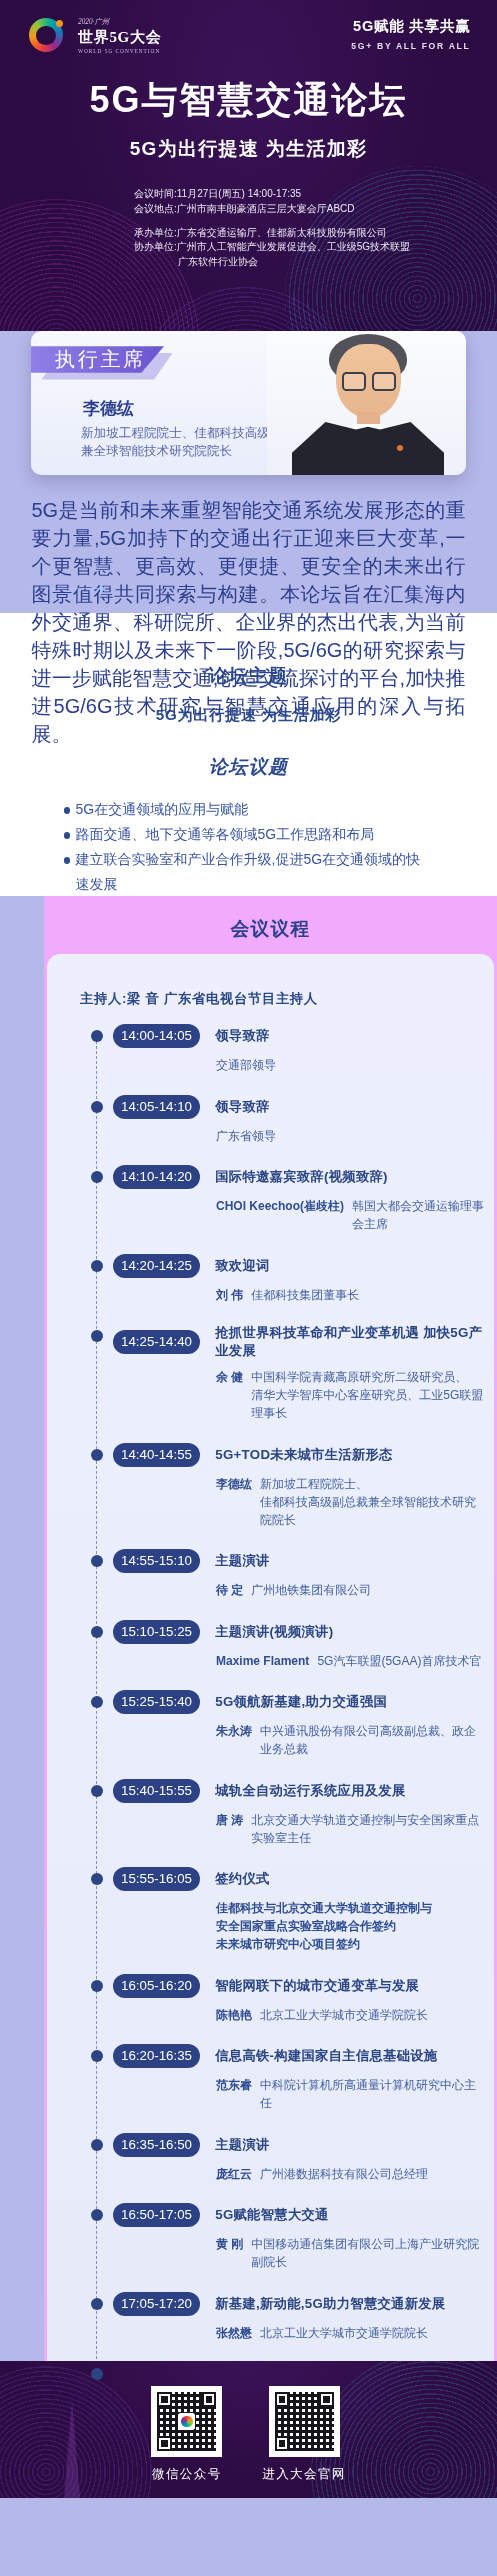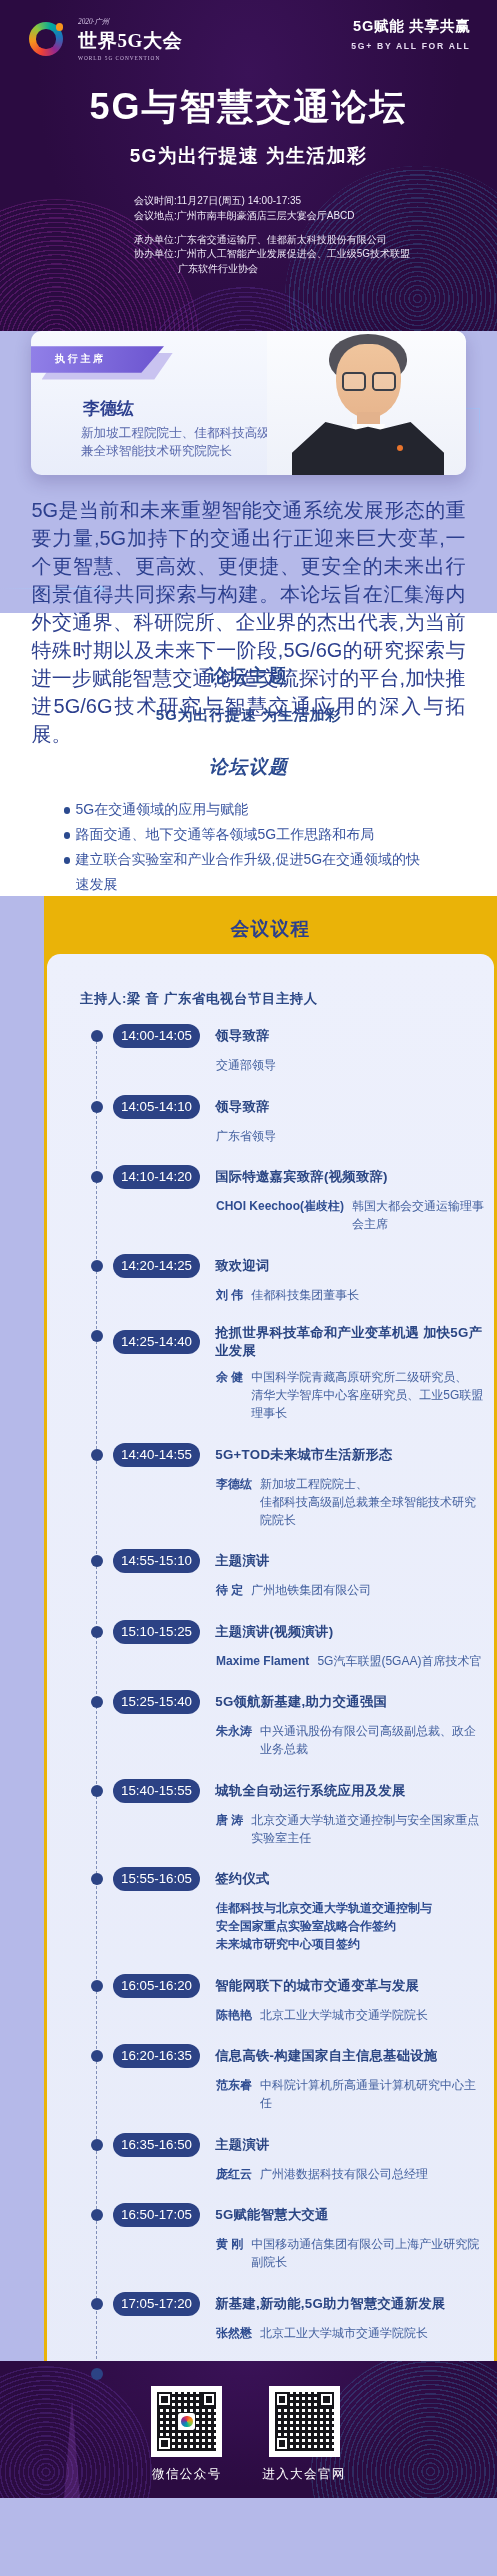--- a/index.html
+++ b/index.html
@@ -18,41 +18,41 @@
   .hero .s4{left:298px;top:331px;width:133px;height:133px;}
 
   .hero-top{position:relative;z-index:2;display:flex;justify-content:space-between;align-items:flex-start;padding:17px 26.5px 0 29px;}
   .logo{display:flex;align-items:center;gap:15px;}
   .logo-g{position:relative;width:34px;height:34px;border-radius:50%;
     background:conic-gradient(from 200deg,#ef4136,#f7941d,#8dc63f,#00a99d,#1c75bc,#92278f,#ef4136);}
   .logo-g::after{content:"";position:absolute;inset:7.3px;border-radius:50%;background:#2b0b41;}
   .logo-g::before{content:"";position:absolute;right:0;top:1.3px;width:7.3px;height:7.3px;border-radius:50%;background:#f7941d;z-index:1;}
   .logo-text{color:#fff;}
   .logo-t1{font-size:7.3px;font-style:italic;color:#d9c8ea;font-family:"Liberation Serif",serif;}
-  .logo-t2{font-size:19px;font-weight:bold;letter-spacing:0.7px;font-family:"Liberation Serif",serif;margin-top:0.7px;text-align:right;}
+  .logo-t2{font-size:15px;font-weight:bold;letter-spacing:0.7px;font-family:"Liberation Serif",serif;margin-top:0.7px;text-align:right;}
   .logo-t3{font-size:5.3px;letter-spacing:1px;color:#cdb9de;font-family:"Liberation Serif",serif;margin-top:1.3px;}
   .slogan{text-align:right;color:#fff;}
   .slogan-cn{font-size:14.6px;font-weight:bold;letter-spacing:0.7px;}
   .slogan-en{font-size:8.6px;font-weight:bold;color:#e8def2;letter-spacing:1.7px;margin-top:4.6px;}
 
   .hero-title{position:relative;z-index:2;margin-top:22.5px;text-align:center;color:#fff;font-size:36px;font-weight:800;letter-spacing:2px;}
   .hero-subtitle{position:relative;z-index:2;margin-top:10.6px;text-align:center;color:#fff;font-size:19px;font-weight:bold;letter-spacing:1.3px;}
   .hero-meta{position:relative;z-index:2;margin:25px 0 0 134px;color:#efe9f7;font-size:10px;line-height:14.6px;}
   .meta-group2{margin-top:9.3px;}
   .meta-indent{padding-left:44px;}
 
   
   .section-intro{position:relative;height:282px;background:#b5b9e9;}
   .chairman-card{position:relative;width:435px;height:144px;margin:-78px auto 0;border-radius:10.6px;
     background:linear-gradient(180deg,#f7f9fe 0%,#e9edfa 100%);box-shadow:0 6.6px 17px rgba(40,20,90,.20);z-index:3;}
   .badge-back{position:absolute;left:10.6px;top:22px;width:131px;height:26.5px;background:#c9c3f0;
     clip-path:polygon(14% 0,100% 0,86% 100%,0 100%);}
   .badge{position:absolute;left:0;top:15.2px;width:133px;height:26.5px;box-sizing:border-box;padding-left:24px;
     background:linear-gradient(100deg,#9180e8,#6b54cf);clip-path:polygon(0 0,100% 0,83% 100%,0 100%);
-    color:#fff;font-size:10px;font-weight:bold;letter-spacing:2.7px;line-height:26.5px;}
+    color:#fff;font-size:20px;font-weight:normal;letter-spacing:2.7px;line-height:26.5px;}
   .ch-name{position:absolute;left:52px;top:66px;font-size:17px;font-weight:bold;color:#2c3f8e;}
   .ch-titles{position:absolute;left:50px;top:93px;font-size:12.6px;color:#5767ab;line-height:18px;}
 
   .photo{position:absolute;right:0;top:0;width:199px;height:144px;border-radius:0 10.6px 10.6px 0;overflow:hidden;
     background:linear-gradient(180deg,#fbfcfe,#eef1f9);}
   .ph-hair{position:absolute;left:62px;top:3.3px;width:78px;height:50px;background:#53525a;border-radius:50% 50% 46% 46%;}
   .ph-face{position:absolute;left:69px;top:13.3px;width:65px;height:74px;background:linear-gradient(#f0c59d,#e7b58d);border-radius:46% 46% 52% 52%;}
   .ph-glasses{position:absolute;left:75px;top:41px;width:54px;height:17px;}
   .ph-glasses::before,.ph-glasses::after{content:"";position:absolute;top:0;width:20px;height:14.6px;border:2px solid #3c4049;border-radius:4.6px;background:rgba(255,255,255,.18);}
   .ph-glasses::before{left:0;}
@@ -77,21 +77,21 @@
   
   .section-white{height:283px;background:#ffffff;box-sizing:border-box;padding-top:50px;}
   .sec-heading{text-align:center;font-size:18.6px;font-weight:bold;color:#2b4a8f;letter-spacing:1.3px;}
   .forum-theme{margin-top:16px;text-align:center;font-size:15.2px;font-weight:bold;color:#2c4a8e;letter-spacing:0.7px;}
   .topics-heading{margin-top:28px;font-style:italic;}
   .topics-list{margin:17px auto 0;padding:0;width:370px;list-style:none;}
   .topics-list li{position:relative;padding-left:12px;font-size:14px;line-height:25px;color:#3a55a0;}
   .topics-list li::before{content:"";position:absolute;left:0;top:10px;width:6.6px;height:6.6px;border-radius:50%;background:#2b4a8f;}
 
   
-  .section-agenda{height:1465px;background:#eab308;box-sizing:border-box;padding-top:20px;margin-left:44px;}
+  .section-agenda{height:1465px;background:#f0abfc;box-sizing:border-box;padding-top:20px;margin-left:44px;}
   .agenda-heading{text-align:center;font-size:18.6px;font-weight:bold;color:#2b3f8c;letter-spacing:1.3px;}
   .agenda-card{width:447px;margin:12px auto 0;box-sizing:border-box;border-radius:13.3px;
     background:linear-gradient(180deg,#edf0fc,#e7ebf9);padding:36px 9.3px 30.5px 33px;}
   .agenda-host{font-size:13.3px;font-weight:bold;color:#2c4886;letter-spacing:0.7px;}
   .timeline{position:relative;margin-top:16px;margin-left:33px;}
   .timeline::before{content:"";position:absolute;left:-17px;top:12px;bottom:1.3px;border-left:1.3px dashed rgba(44,67,132,.55);}
   .timeline::after{content:"";position:absolute;left:-22.5px;bottom:-10.6px;width:12px;height:12px;border-radius:50%;background:#2c4384;}
   .agenda-item{position:relative;margin-bottom:20.5px;}
   .agenda-item:last-child{margin-bottom:0;}
   .dot{position:absolute;left:-22.5px;top:6px;width:12px;height:12px;border-radius:50%;background:#2c4384;z-index:1;}

